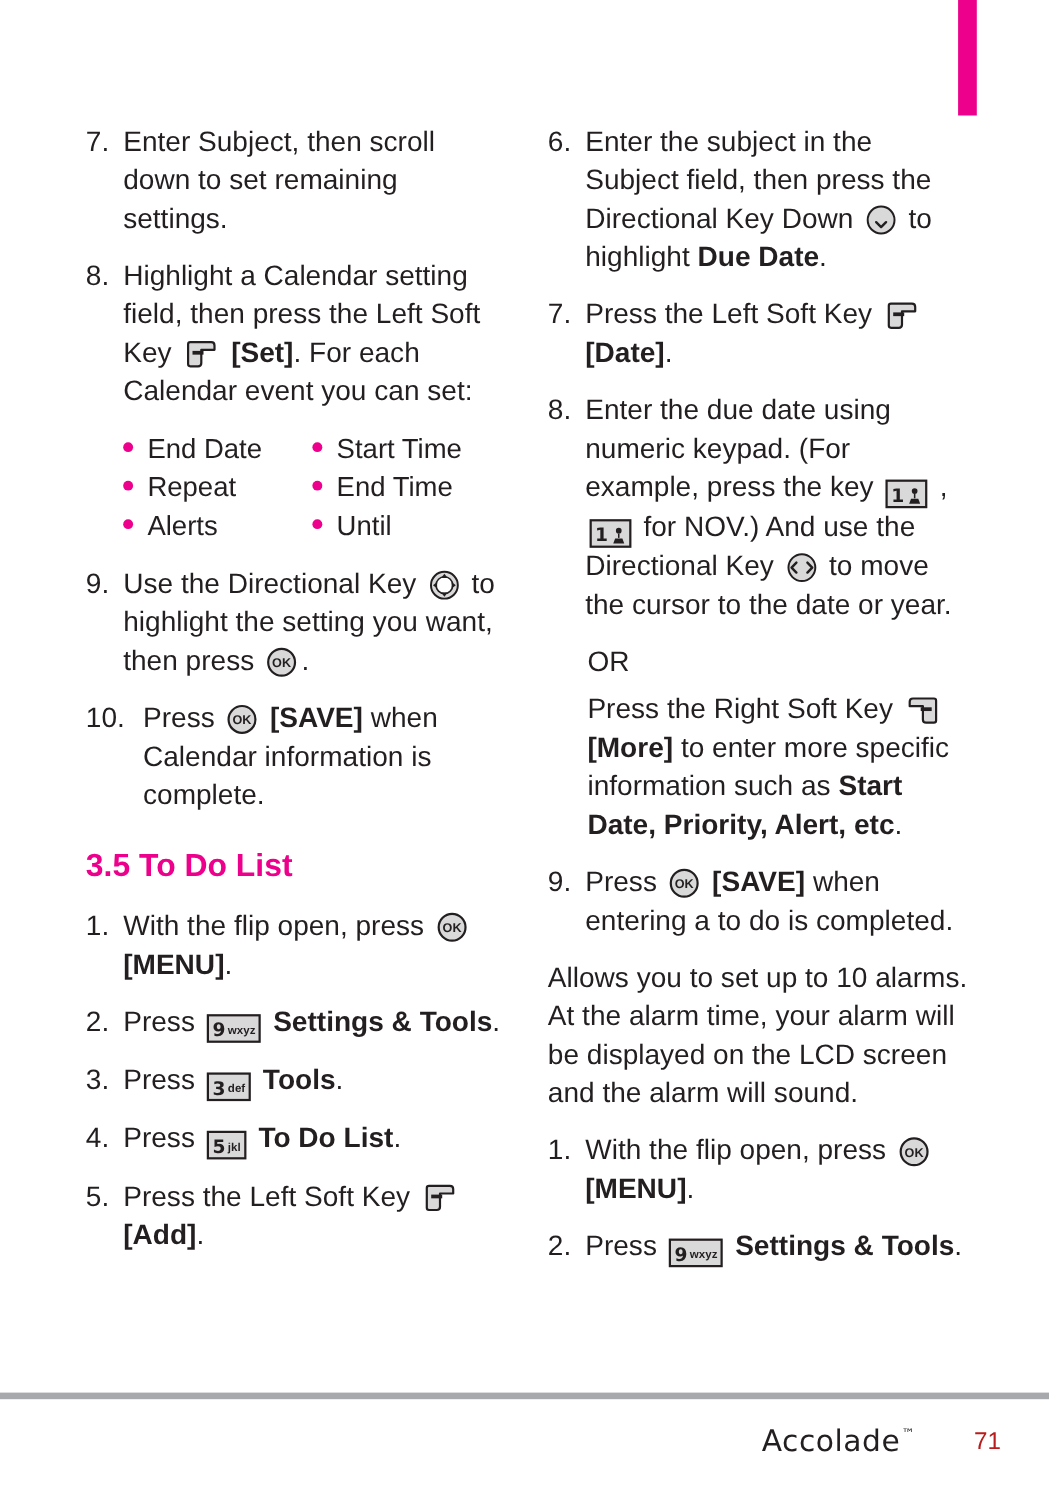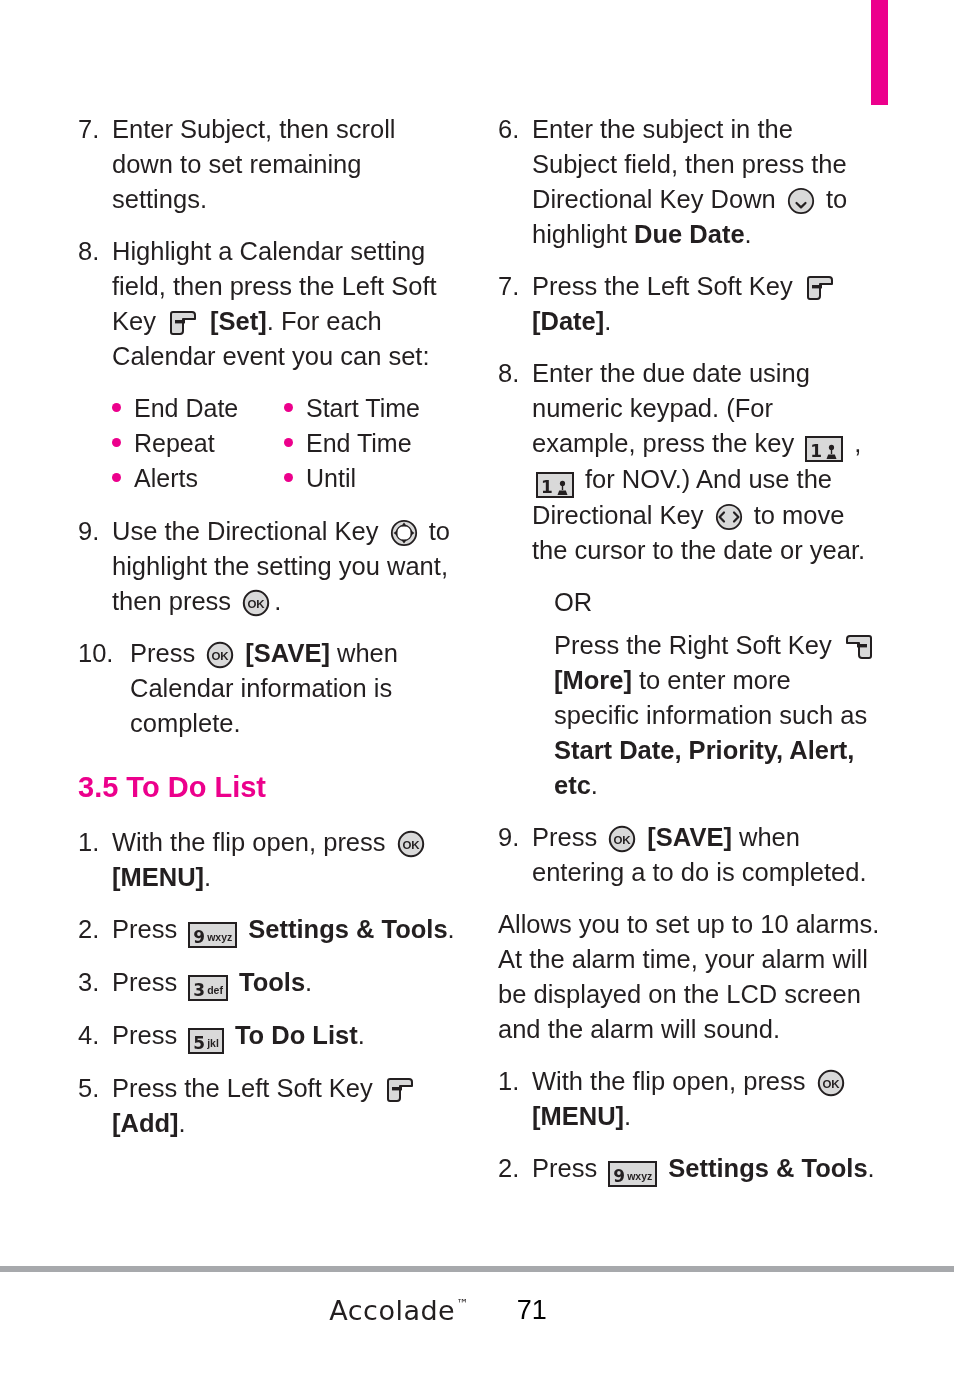--- a/index.html
+++ b/index.html
@@ -60,21 +60,21 @@
   .step-num.w2 { min-width: 44px; }
   .step-body {
     flex: 1 1 auto;
   }
   .para {
     font-size: 25.5px;
     line-height: 35px;
     margin-bottom: 17px;
   }
   .para-indent {
-    margin-left: 56px;
+    margin-left: 36px;
   }
   .tight { margin-bottom: 8px; }
 
   b, .bold { font-weight: bold; }
 
   
   .heading {
     color: #ec008c;
     font-size: 29px;
     line-height: 40px;
@@ -178,38 +178,38 @@
     background: #a7a9ac;
   }
   .footer {
     position: absolute;
     left: 0;
     top: 1285px;
     width: 954px;
     height: 50px;
     display: flex;
     align-items: center;
-    justify-content: center;
-    padding-right: 78px;
+    justify-content: flex-end;
+    padding-right: 44px;
     box-sizing: border-box;
   }
   .brand {
     font-family: "DejaVu Sans", sans-serif;
     font-size: 27px;
     letter-spacing: 0.5px;
     color: #231f20;
   }
   .brand-tm {
     font-size: 12px;
     vertical-align: 12px;
     margin-left: 1px;
   }
   .page-no {
-    font-size: 27px;
-    color: #000000;
+    font-size: 22px;
+    color: #b91c1c;
     margin-left: 36px;
     min-width: 42px;
     text-align: right;
   }
 </style>
 </head>
 <body>
 
 <div class="page">
 

